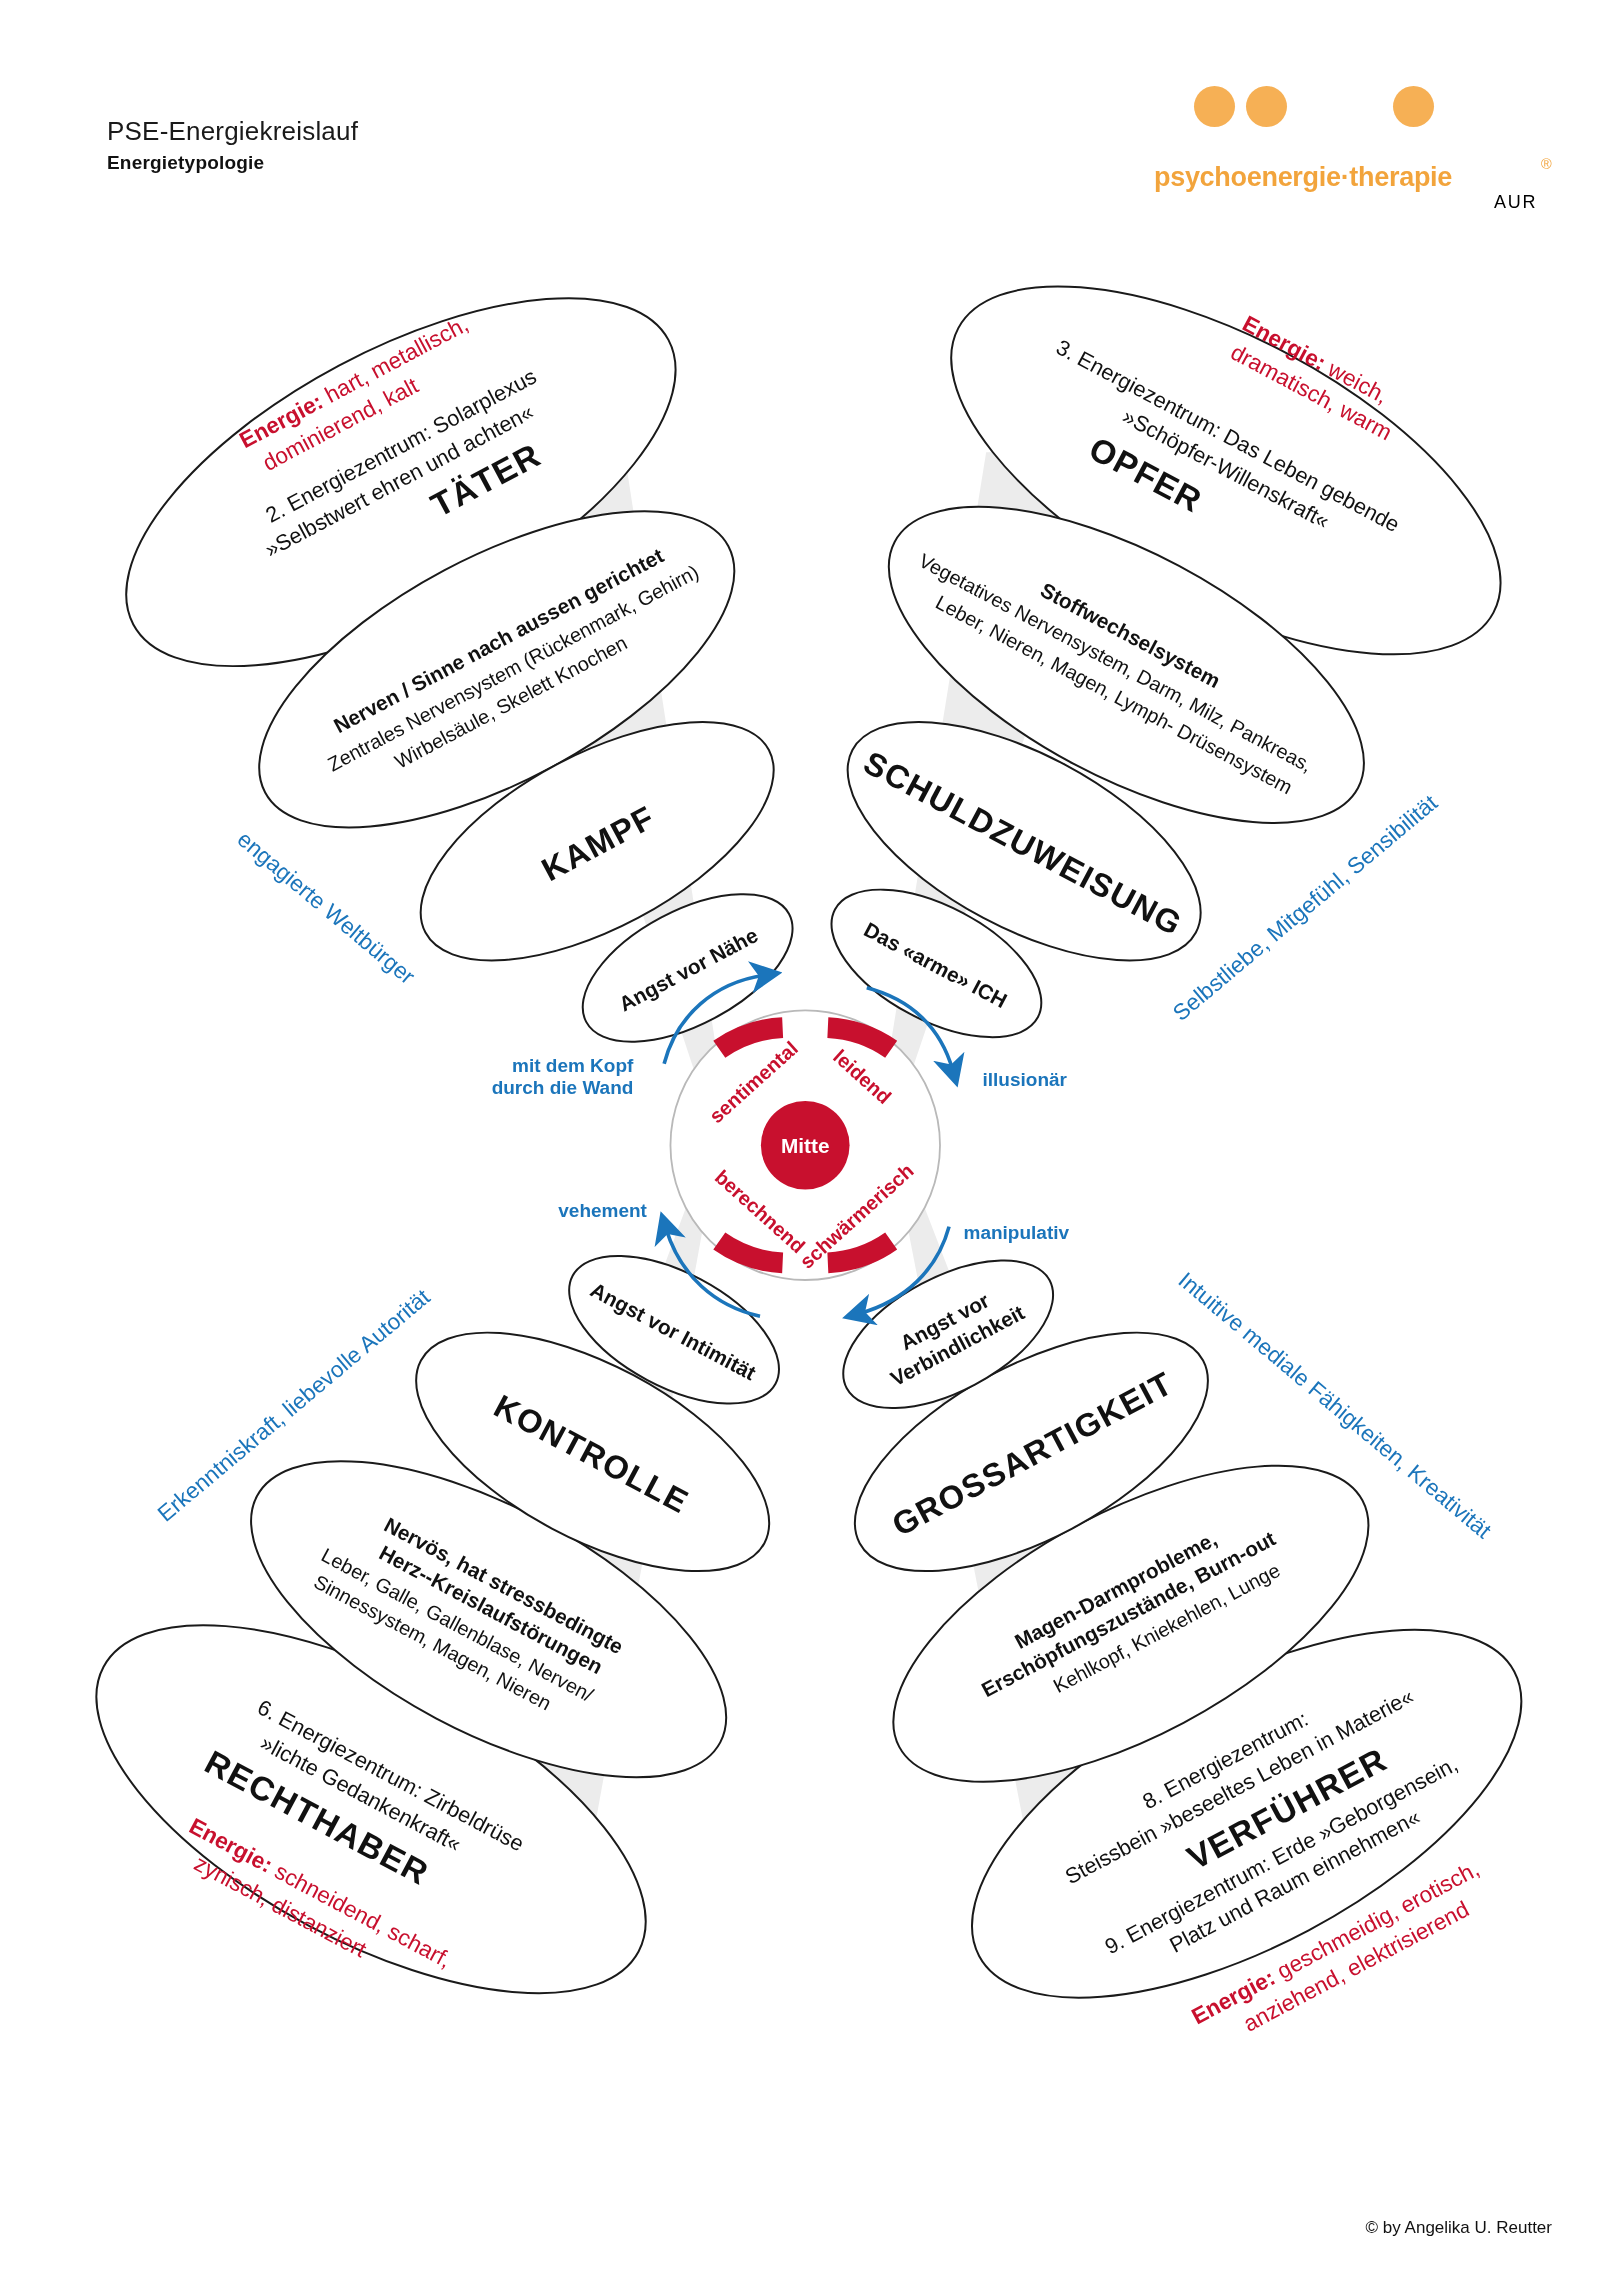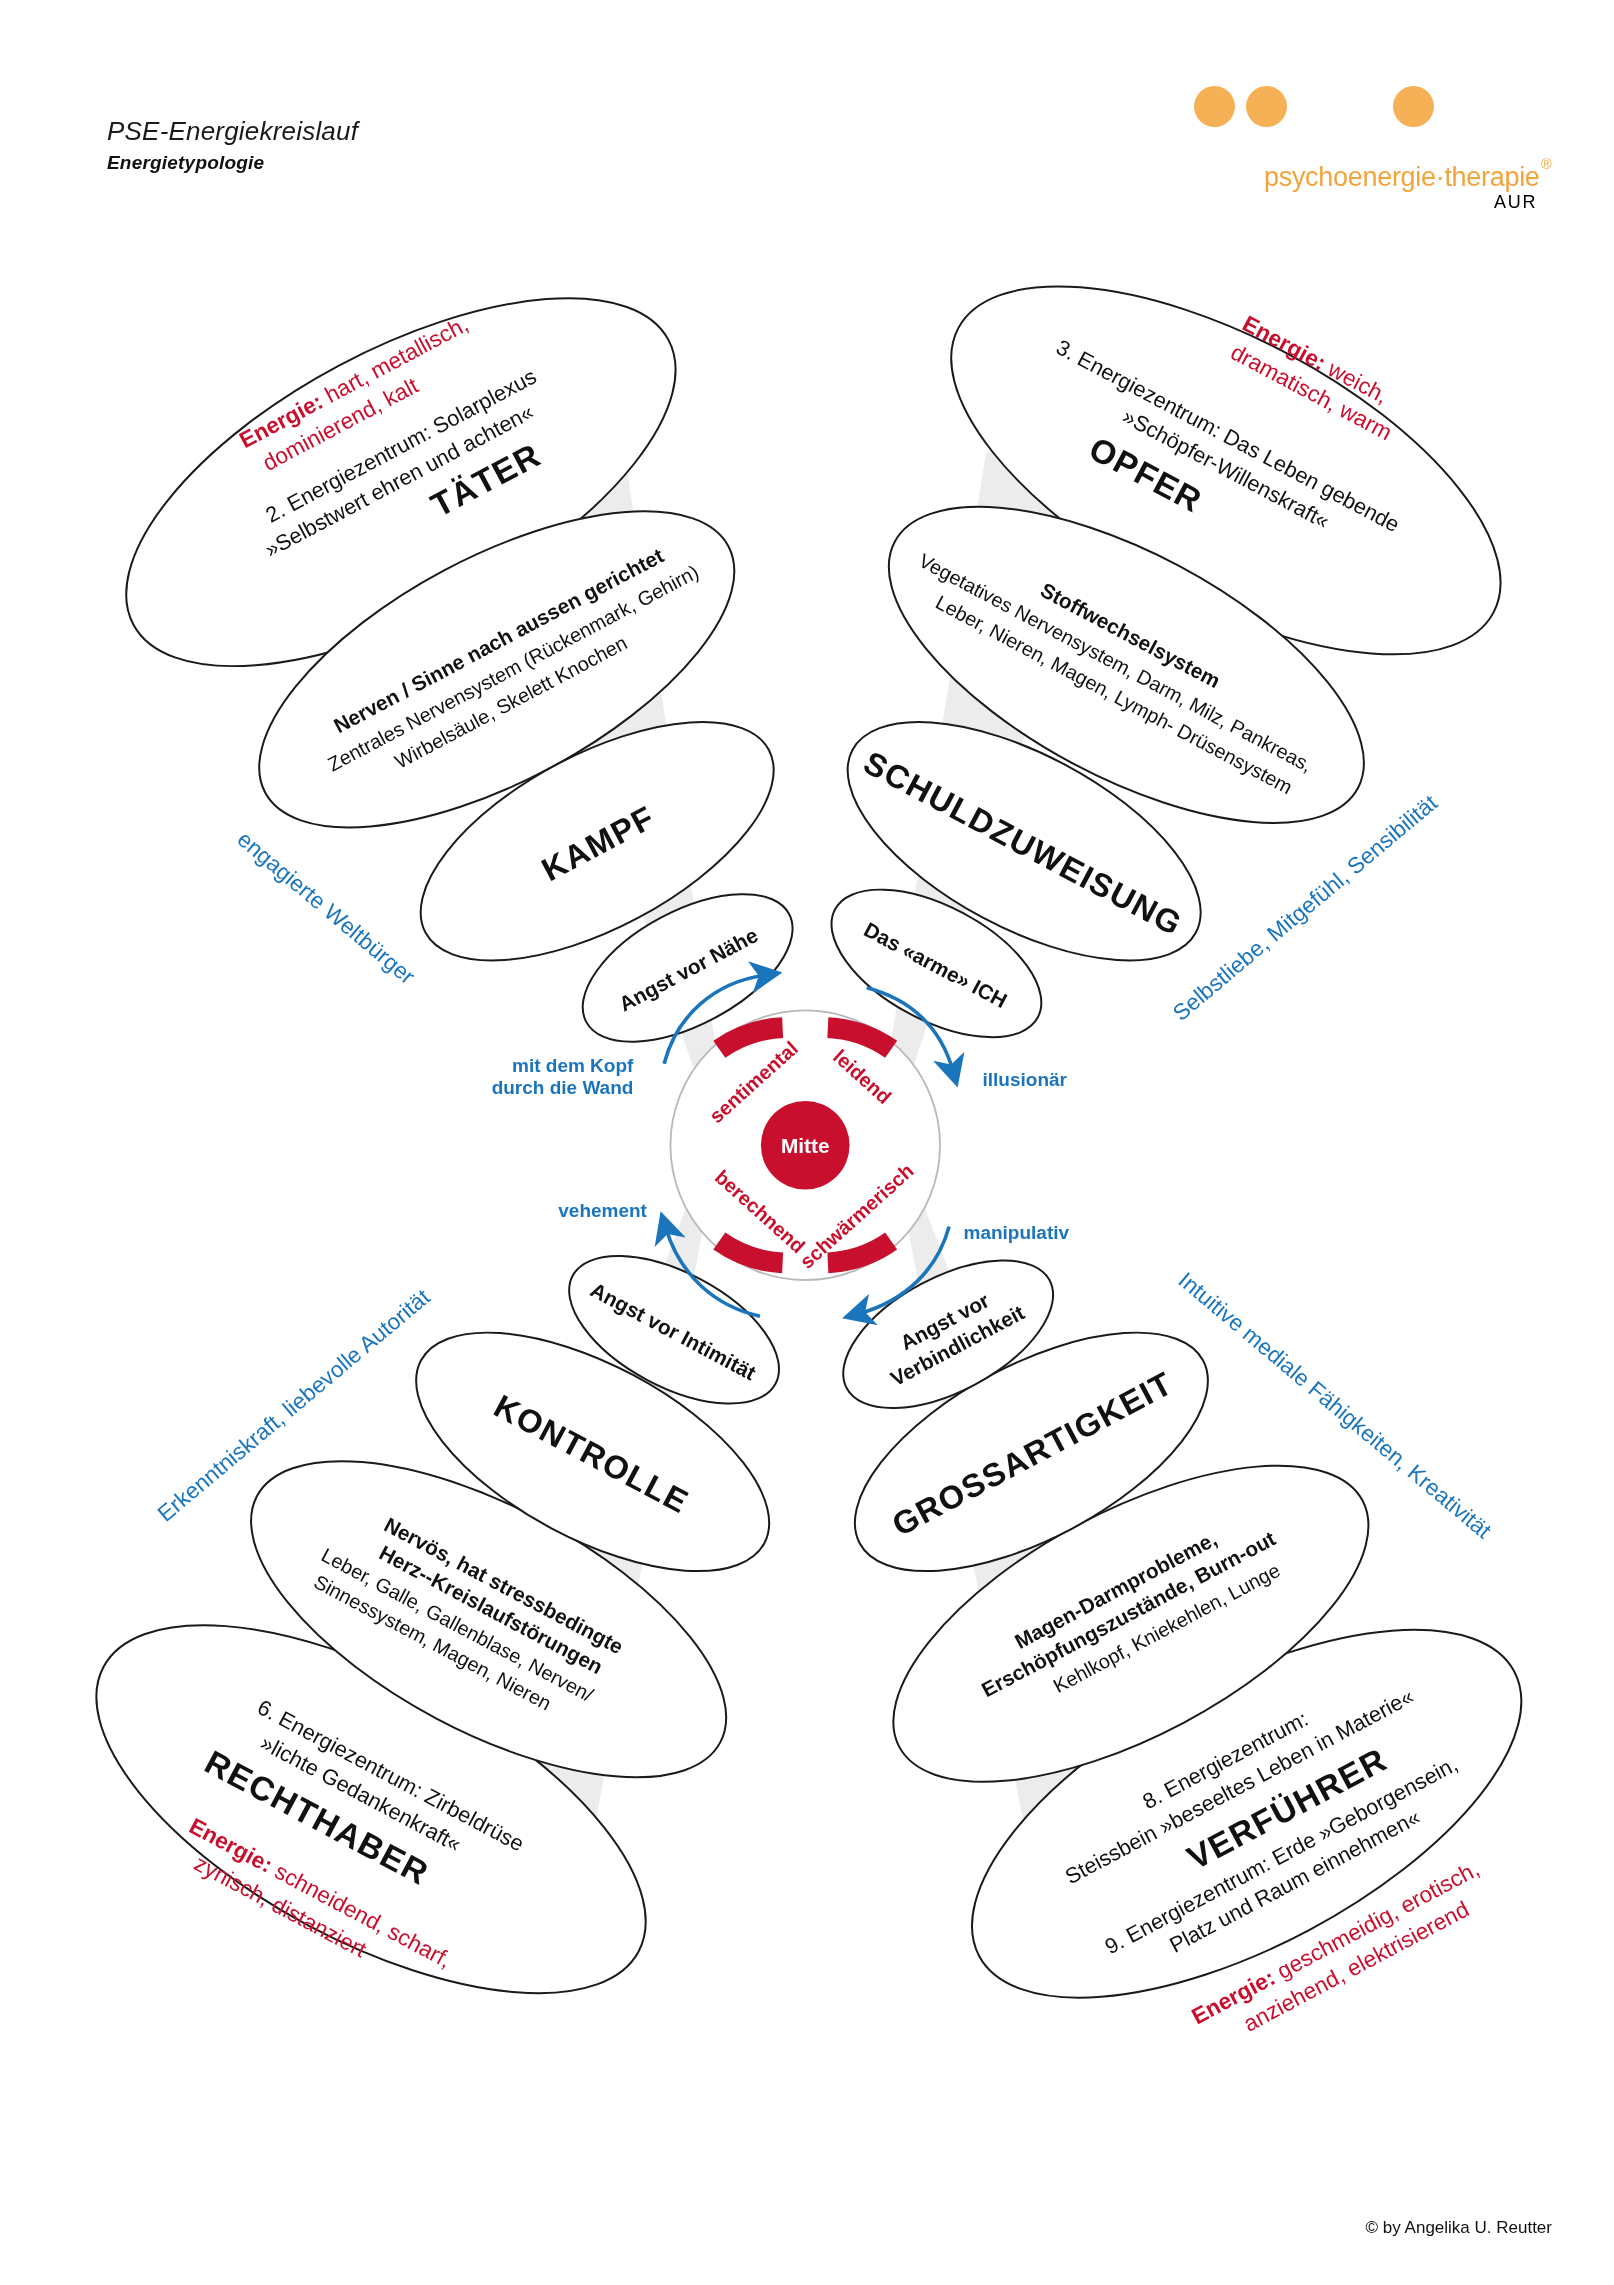--- a/index.html
+++ b/index.html
@@ -1,24 +1,24 @@
 <!DOCTYPE html>
 <html style="font-size:14.5px"><head>
 <meta charset="utf-8">
 <style>
   html,body{margin:0;padding:0;background:#fff;}
   body{width:1615px;height:2285px;position:relative;font-family:"Liberation Sans",sans-serif;overflow:hidden;}
   #root{position:absolute;inset:0;}
-  .hdr{position:absolute;font-style:italic;}
+  .hdr{position:absolute;}
   #title-block{left:107px;top:116px;}
   #title-line1{font-size:26px;color:#1a1a1a;letter-spacing:0.2px;}
   #title-line2{font-size:19px;color:#111;font-weight:bold;margin-top:4.5px;letter-spacing:0.2px;}
   #logo-block{left:1194px;top:86px;width:344px;}
   .dot{position:absolute;width:41px;height:41px;border-radius:50%;background:#F6B055;}
-  #logo-text{position:absolute;left:1264px;top:162px;font-size:27px;font-weight:normal;color:#F2A43C;letter-spacing:-0.3px;}
+  #logo-text{position:absolute;left:1154px;top:162px;font-size:27px;font-weight:bold;color:#F2A43C;letter-spacing:-0.3px;}
   #logo-reg{position:absolute;left:1541px;top:156px;font-size:14.5px;color:#F2A43C;}
   #logo-sub{position:absolute;left:1494px;top:192px;font-size:18px;color:#000000;letter-spacing:1.8px;}
   #copyright{position:absolute;right:63px;bottom:47px;font-size:17px;color:#111;padding-left:24px;}
   svg{position:absolute;left:0;top:0;}
   .ell{fill:#fff;stroke:#1a1a1a;stroke-width:2.2;}
   .beam{fill:#ececec;stroke:none;}
   .hub-ring{fill:#fff;stroke:#b9b9b9;stroke-width:2;}
   .hub-core{fill:#C8102E;}
   .arcseg{fill:none;stroke:#C8102E;stroke-width:23;}
   .bluearrow{fill:none;stroke:#1B75BB;stroke-width:4;}

